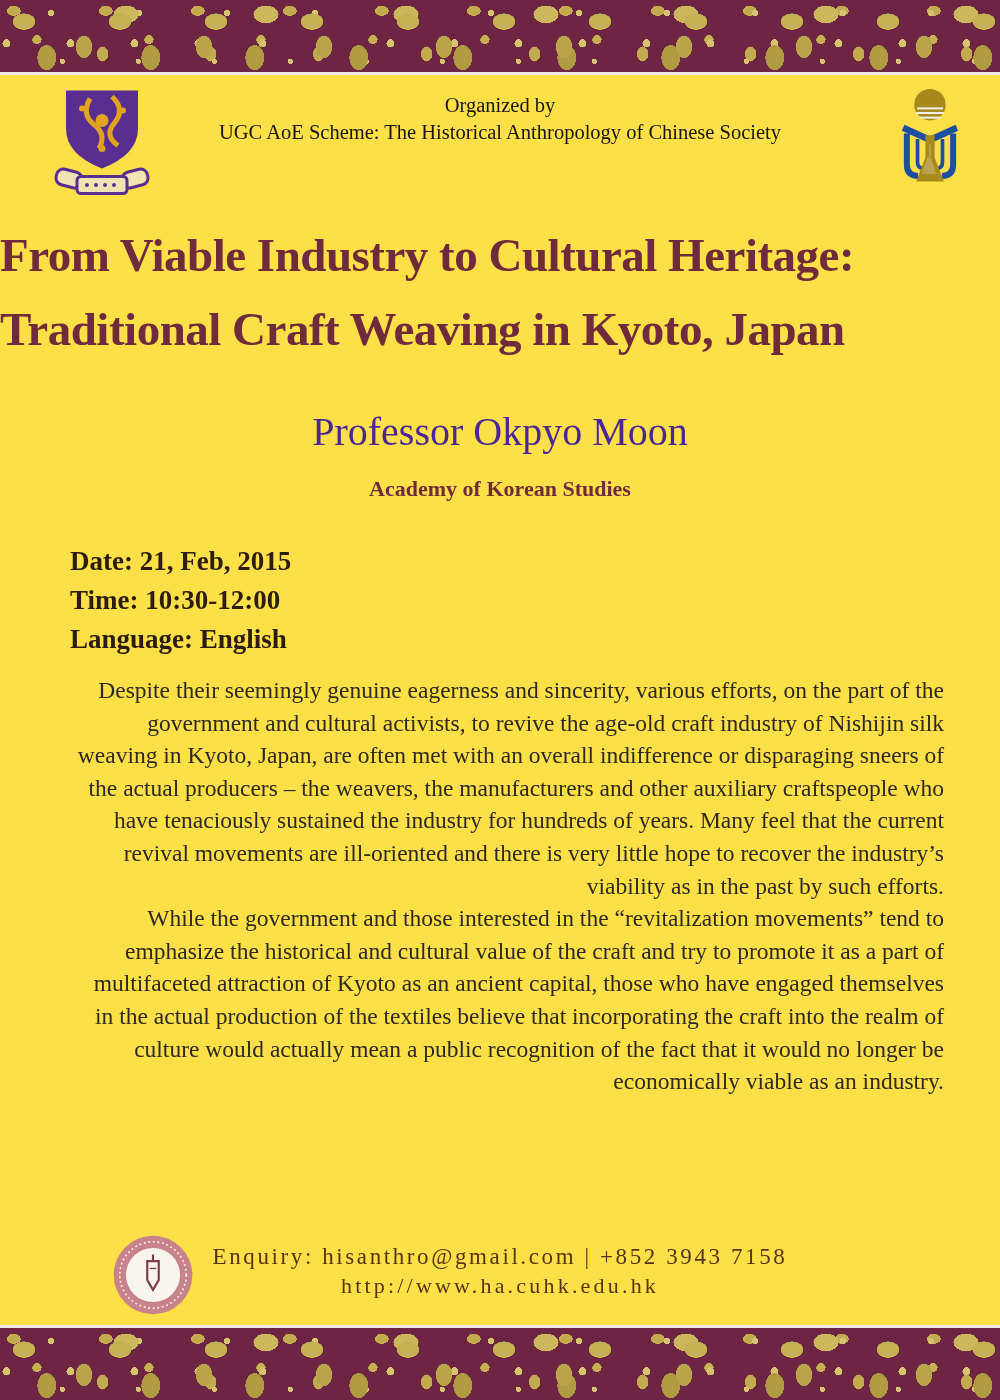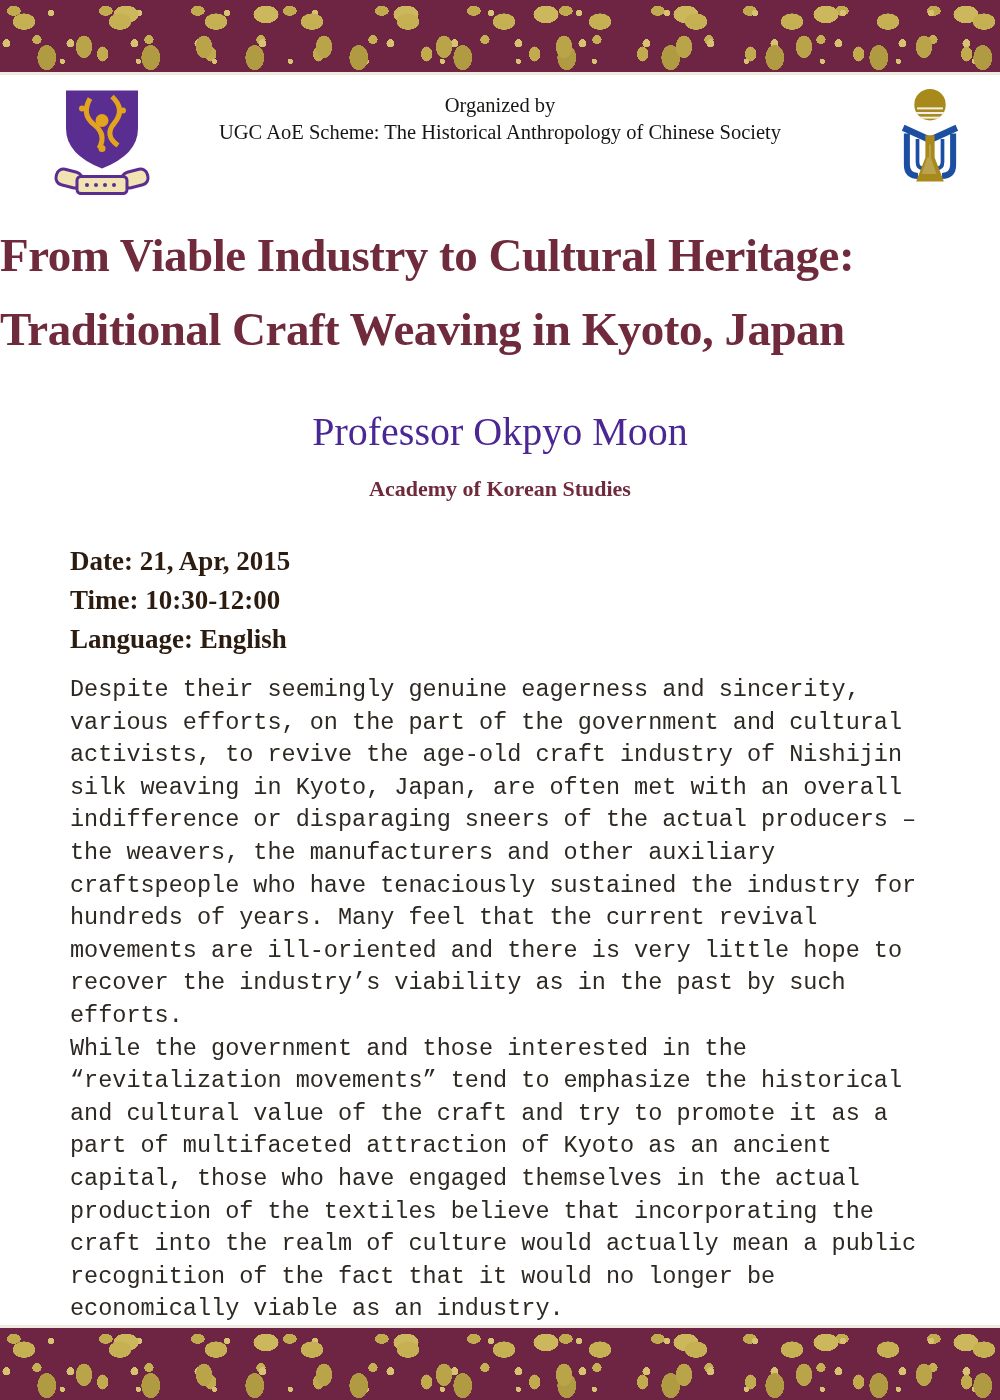--- a/index.html
+++ b/index.html
@@ -1,21 +1,21 @@
 <!DOCTYPE html>
 <html><head>
 <meta charset="utf-8">
 <style>
   html,body{margin:0;padding:0;}
   body{background:#888; font-family:"Liberation Serif","DejaVu Serif",serif;}
   .poster{
     position:relative;
     width:1000px;height:1400px;
     margin:0 auto;
-    background:#ffffff;
+    background:#fde047;
     overflow:hidden;
   }
   
   .brocade{
     position:absolute;left:0;width:1000px;height:72px;
     background-color:#6e2544;
     background-image:
       radial-gradient(ellipse 18px 13px at 25% 30%, #c6b054 62%, transparent 63%),
       radial-gradient(ellipse 13px 18px at 70% 65%, #baa449 62%, transparent 63%),
       radial-gradient(ellipse 20px 14px at 90% 20%, #ccb75c 62%, transparent 63%),
@@ -57,21 +57,21 @@
     font-weight:bold;font-size:22px;line-height:38px;
   }
 
   
   .details{margin:34px 0 0 70px;color:#2c1c10;font-weight:bold;
     font-size:27px;line-height:39px;}
 
   
   .abstract{
     margin:15px 56px 0 70px;color:#2e2822;
-    font-size:23.5px;line-height:32.6px;text-align:left;font-family:Liberation Mono, monospace;
+    font-size:23.5px;line-height:32.6px;text-align:right;
   }
   .abstract p{margin:0;}
 
   
   .footer{position:absolute;left:0;bottom:76px;width:1000px;height:92px;}
   .logo-cha{position:absolute;left:112px;top:2px;width:82px;height:82px;}
   .footer-text{
     position:absolute;left:0;top:10px;width:1000px;text-align:center;
     color:#553313;
   }
@@ -128,26 +128,40 @@
     </svg>
   </div>
 
   <div class="title-line title-1">From Viable Industry to Cultural Heritage:</div>
   <div class="title-line title-2">Traditional Craft Weaving in Kyoto, Japan</div>
 
   <div class="speaker-name">Professor Okpyo Moon</div>
   <div class="speaker-aff">Academy of Korean Studies</div>
 
   <div class="details">
-    <div>Date: 21, Apr, 2015</div>
+    <div>Date: 21, Feb, 2015</div>
     <div>Time: 10:30-12:00</div>
     <div>Language: English</div>
   </div>
 
   <div class="abstract">
     <p>Despite their seemingly genuine eagerness and sincerity, various efforts, on the part of the government and cultural activists, to revive the age-old craft industry of Nishijin silk weaving in Kyoto, Japan, are often met with an overall indifference or disparaging sneers of the actual producers – the weavers, the manufacturers and other auxiliary craftspeople who have tenaciously sustained the industry for hundreds of years. Many feel that the current revival movements are ill-oriented and there is very little hope to recover the industry’s viability as in the past by such efforts.</p>
     <p>While the government and those interested in the “revitalization movements” tend to emphasize the historical and cultural value of the craft and try to promote it as a part of multifaceted attraction of Kyoto as an ancient capital, those who have engaged themselves in the actual production of the textiles believe that incorporating the craft into the realm of culture would actually mean a public recognition of the fact that it would no longer be economically viable as an industry.</p>
   </div>
 
+  <div class="footer">
+    <svg class="logo-cha" viewBox="0 0 100 100">
+      <circle cx="50" cy="50" r="48" fill="#c8838a"></circle>
+      <circle cx="50" cy="50" r="33" fill="#f8f4ee"></circle>
+      <circle cx="50" cy="50" r="40.5" fill="none" stroke="#f8f4ee" stroke-width="2" stroke-dasharray="2.2 3.4"></circle>
+      <path d="M43 33 h14 v23 l-7 12 l-7 -12 Z" fill="none" stroke="#7e3a46" stroke-width="2.6"></path>
+      <line x1="50" y1="33" x2="50" y2="25" stroke="#7e3a46" stroke-width="2.6"></line>
+      <line x1="46" y1="42" x2="54" y2="42" stroke="#7e3a46" stroke-width="1.6"></line>
+    </svg>
+    <div class="footer-text">
+      <div class="enquiry-line">Enquiry: hisanthro@gmail.com | +852 3943 7158</div>
+      <div class="website-line">http://www.ha.cuhk.edu.hk</div>
+    </div>
+  </div>
 
   <div class="brocade brocade-bottom"></div>
 
 </div>
 
 </body></html>

